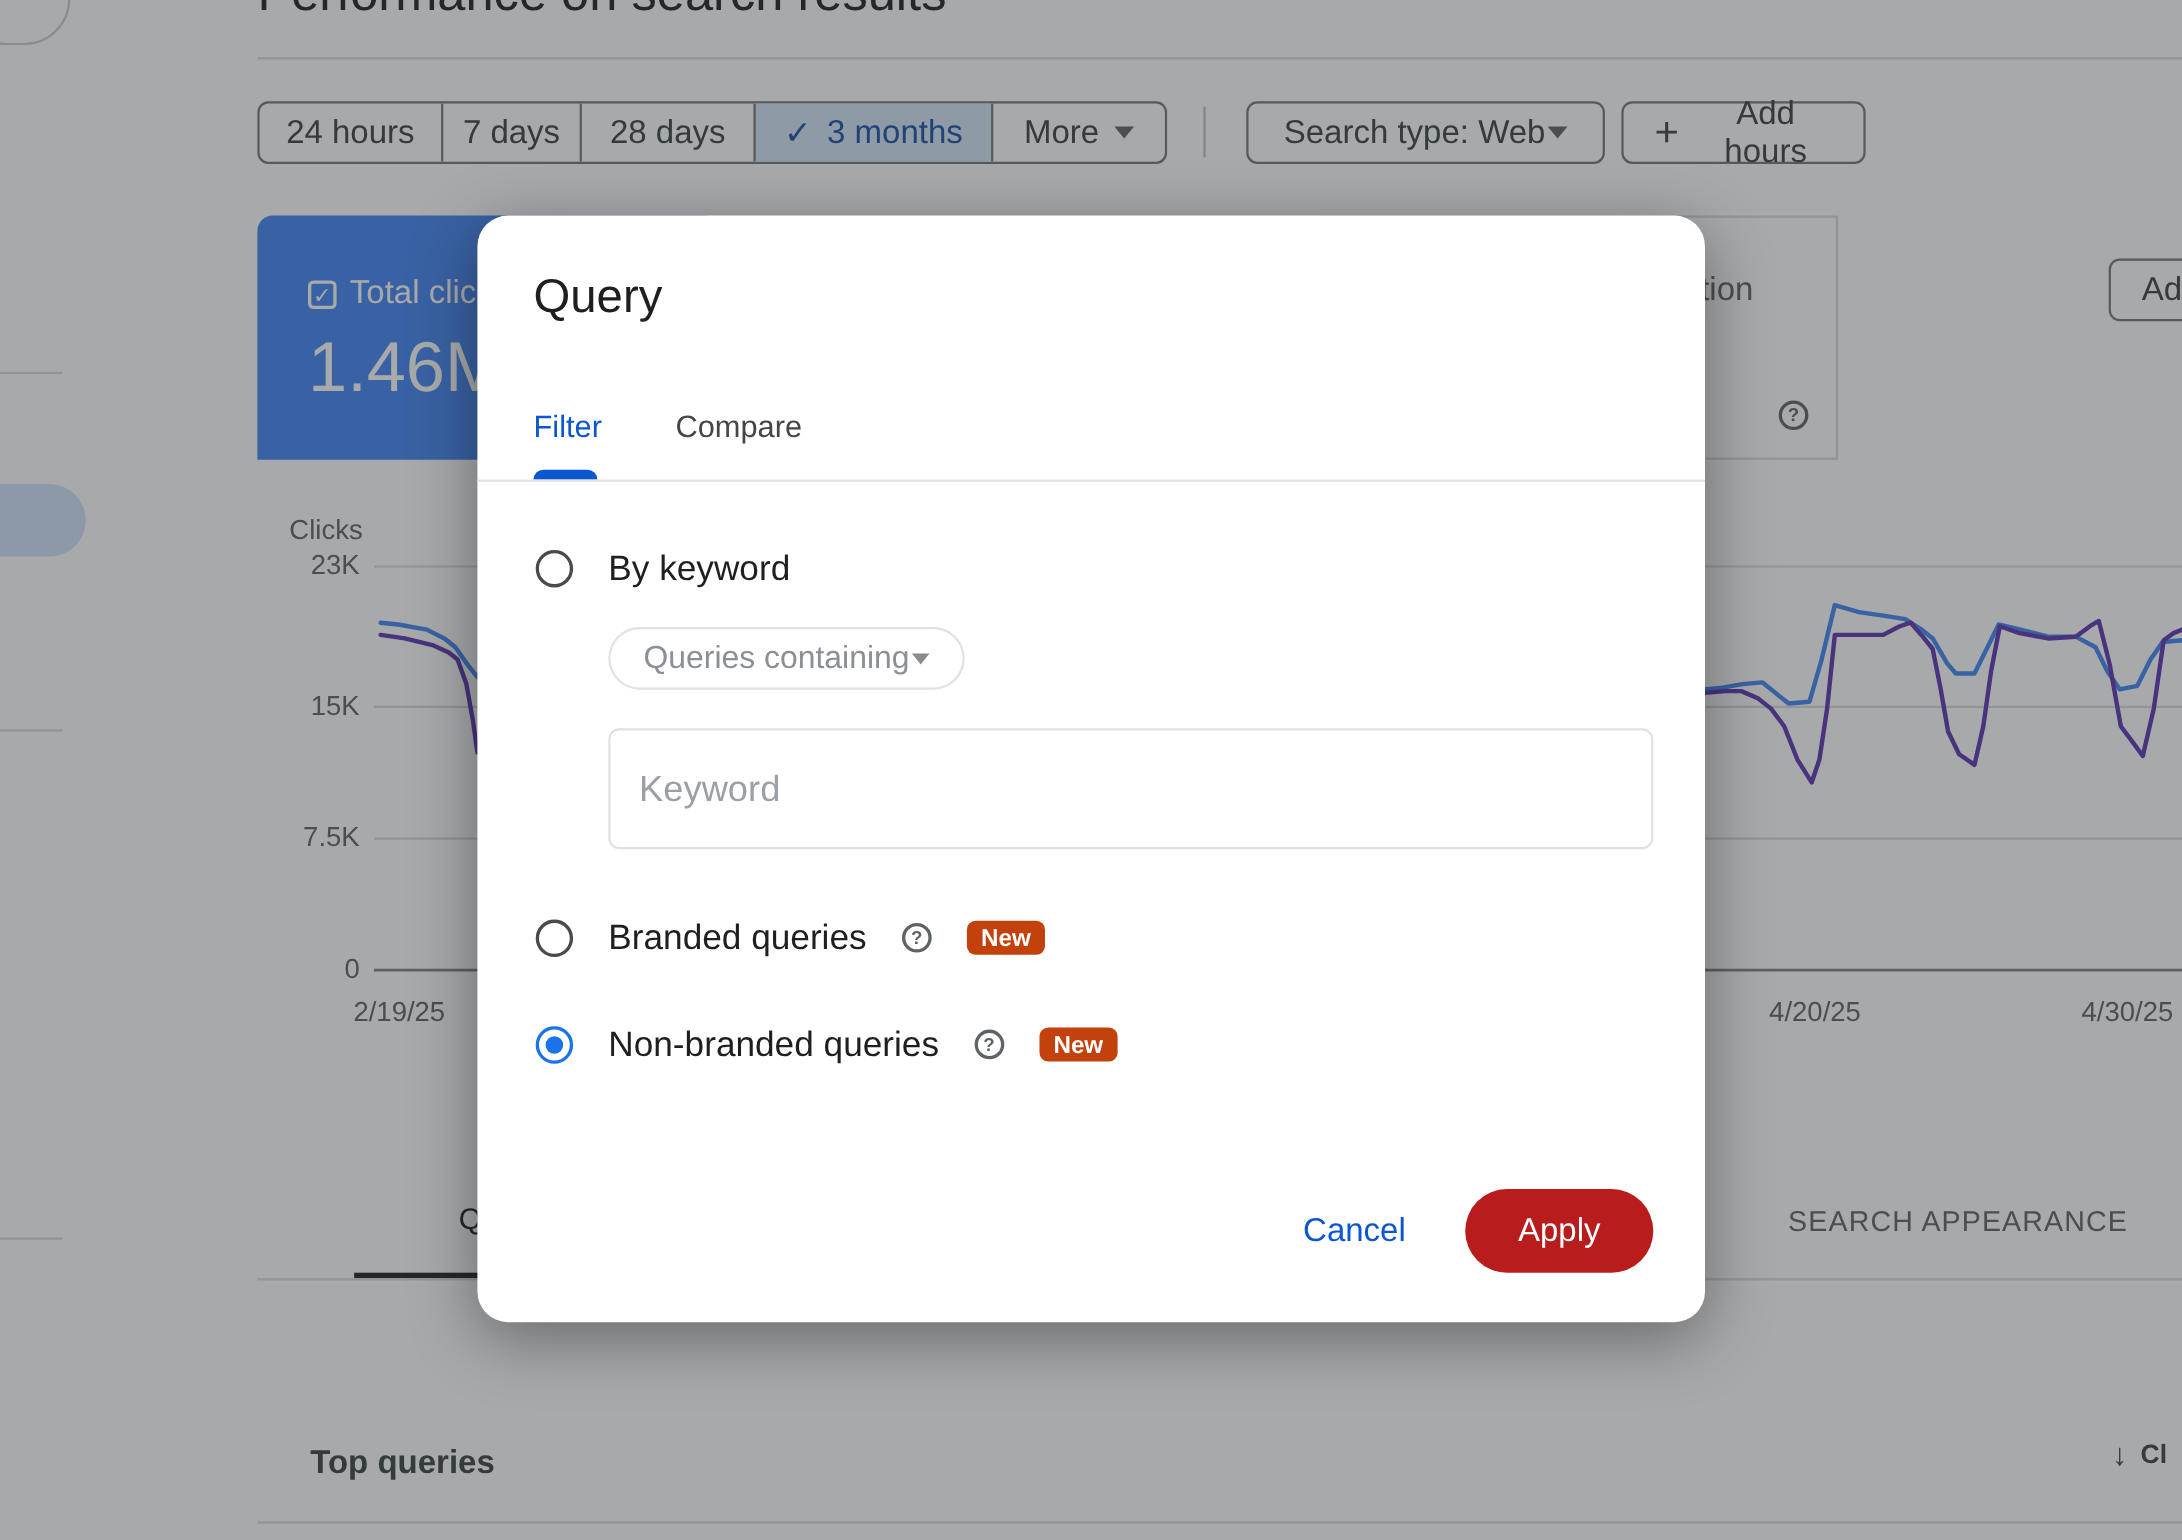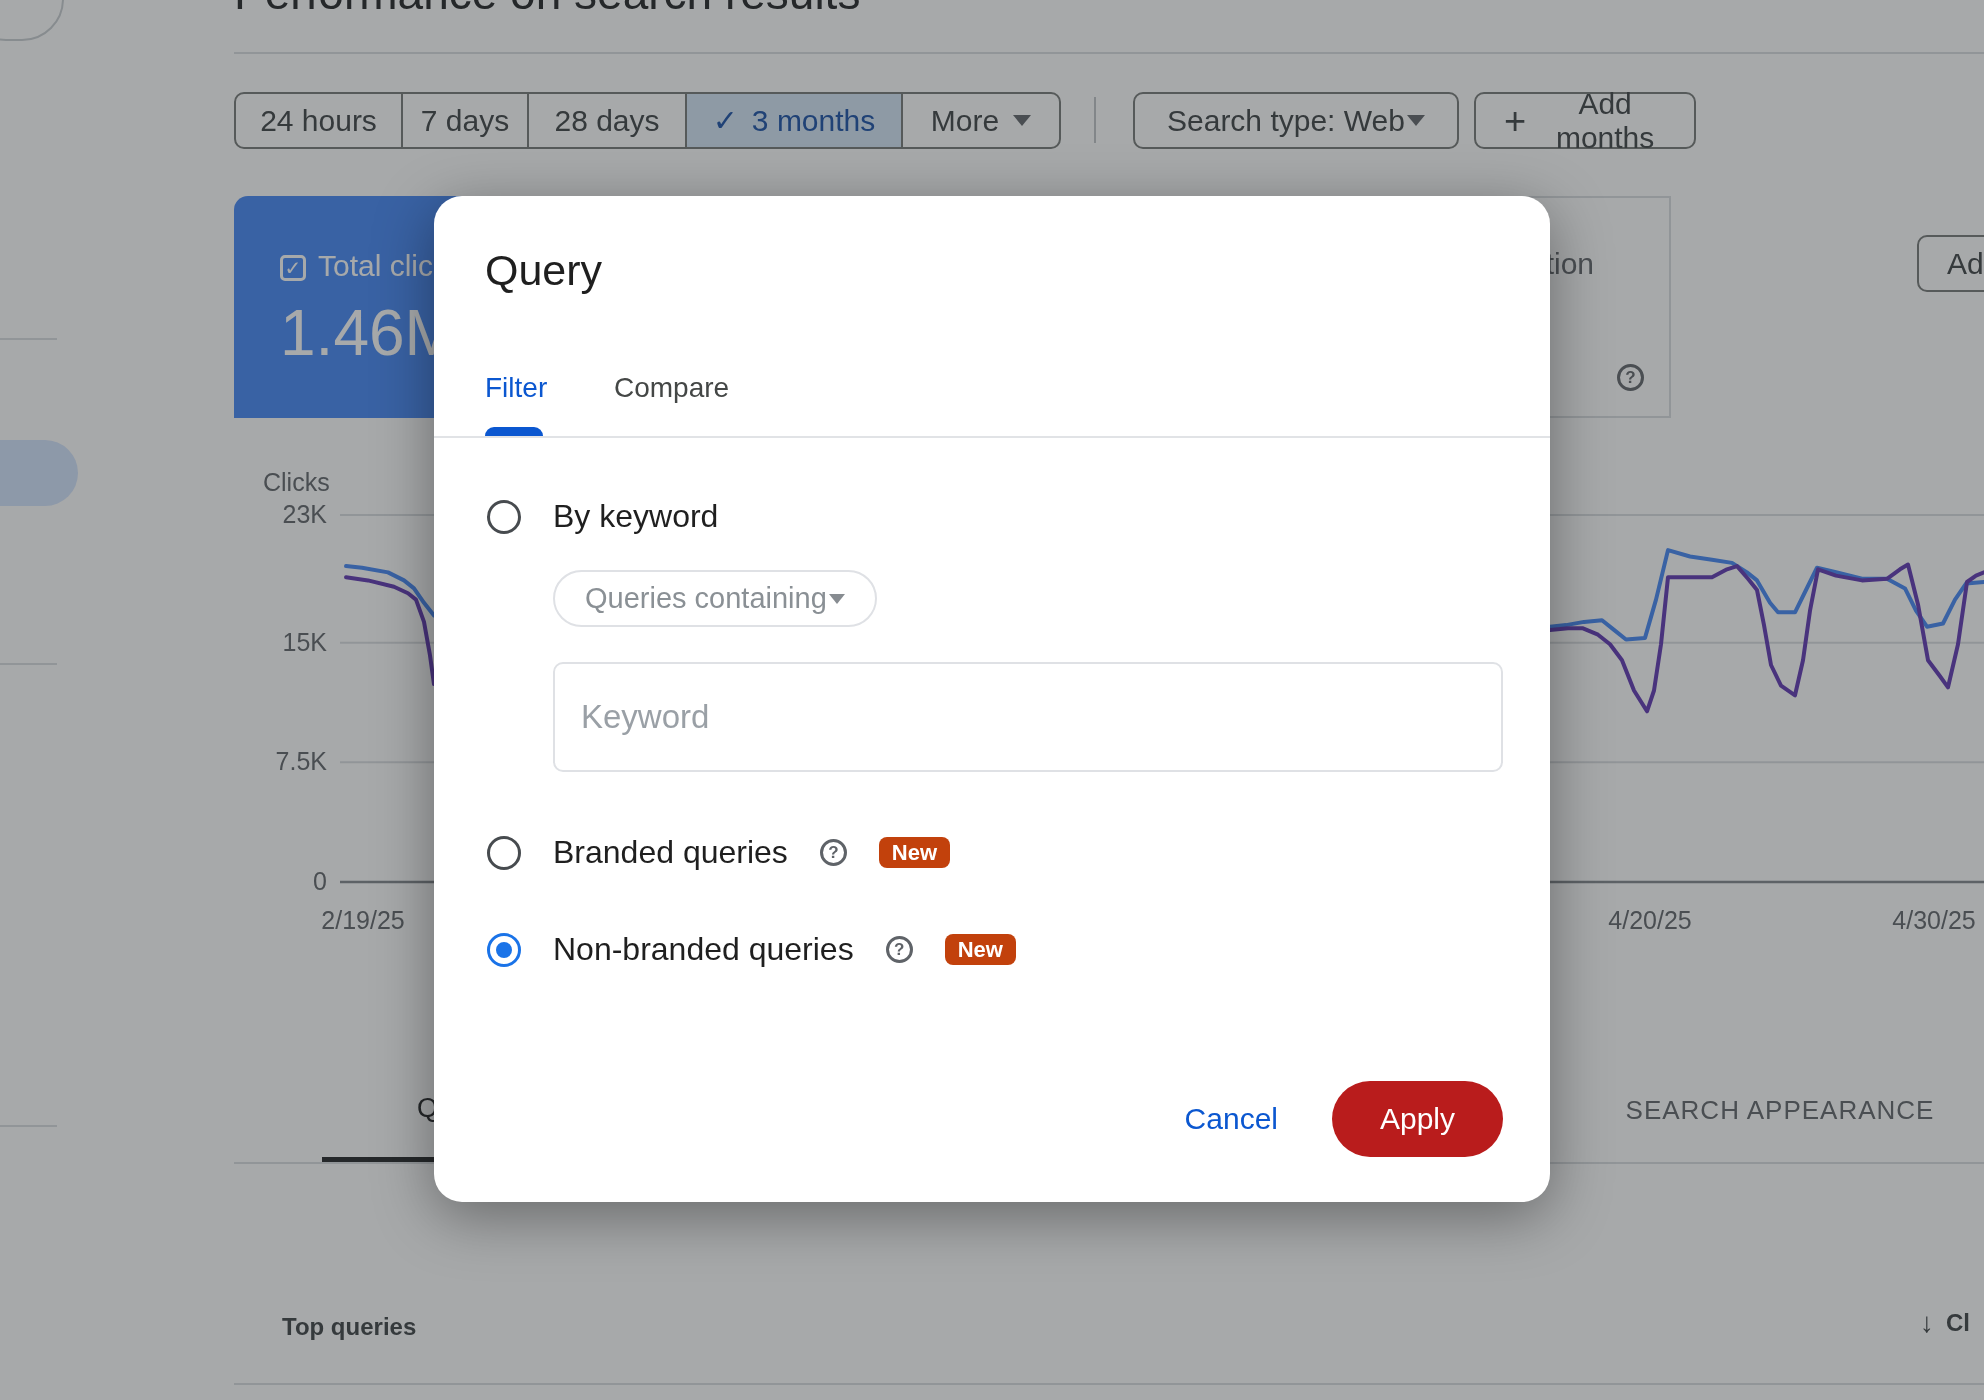--- a/index.html
+++ b/index.html
@@ -45,21 +45,21 @@
 
   .chart-ylabel{left:263px;top:468px;font-size:25px;color:#5f6368;}
   .axis-tick{position:absolute;left:234px;width:93px;text-align:right;font-size:25px;color:#5f6368;height:30px;line-height:30px;}
   .x-tick{position:absolute;width:140px;text-align:center;top:906px;font-size:25px;color:#5f6368;}
 
   .card-table{left:234px;top:1056px;width:1750px;height:344px;background:#fff;border-radius:14px 14px 0 0;}
   .tabrow-border{left:0;top:106px;width:1750px;height:2px;background:#dadce0;}
   .tab-queries{left:183px;top:37px;font-size:27px;letter-spacing:1px;color:#202124;white-space:nowrap;cursor:pointer;}
   .tab-ind{left:88px;top:101px;width:250px;height:5px;background:#202124;}
   .tab-sa{left:1306px;top:39px;width:480px;text-align:center;font-size:26px;letter-spacing:1px;color:#5f6368;cursor:pointer;}
-  .th-left{left:48px;top:257px;font-size:24px;font-weight:700;color:#3c4043;}
+  .th-left{left:48px;top:257px;font-size:30px;font-weight:700;color:#3c4043;}
   .th-right{left:1686px;top:251px;display:flex;align-items:center;gap:12px;cursor:pointer;}
   .sort-arrow{font-size:28px;color:#3c4043;}
   .th-right-label{font-size:24px;font-weight:700;color:#3c4043;}
   .th-rule{left:0;top:327px;width:1750px;height:2px;background:#dadce0;}
 
   
   .scrim{position:absolute;inset:0;background:rgba(45,49,53,0.42);cursor:pointer;}
   .dialog{position:absolute;left:434px;top:196px;width:1116px;height:1006px;background:#fff;border-radius:28px;
           box-shadow:0 14px 60px rgba(0,0,0,0.38);}
   .dlg-title{left:51px;top:50px;font-size:43px;color:#1f1f1f;}
@@ -128,21 +128,21 @@
       </button>
     </div>
     <div class="abs toolbar-sep"></div>
 
     <button class="chip chip-searchtype">
       <span>Search type: Web</span>
       <span class="caret"></span>
     </button>
     <button class="chip chip-addfilter">
       <span class="plus">+</span>
-      <span>Add months</span>
+      <span>Add hours</span>
     </button>
     <button class="chip chip-ad">
       <span>Ad</span>
     </button>
 
     <div class="abs card-clicks">
       <span class="abs cc-box">
         <span>✓</span>
       </span>
       <span class="abs cc-label">Total clicks</span>

